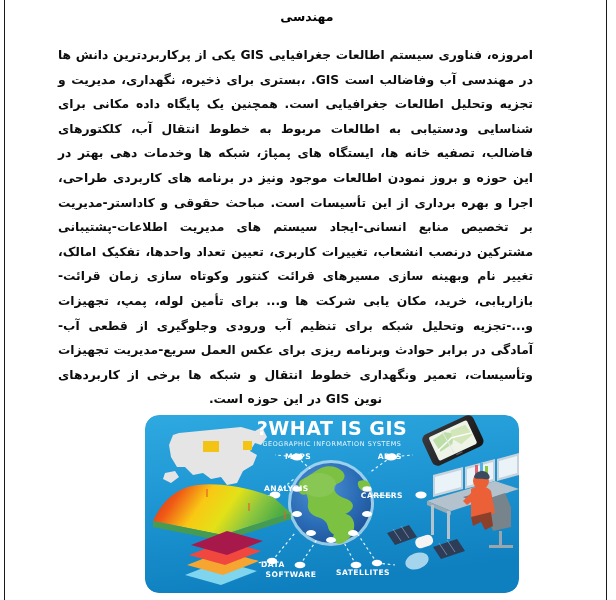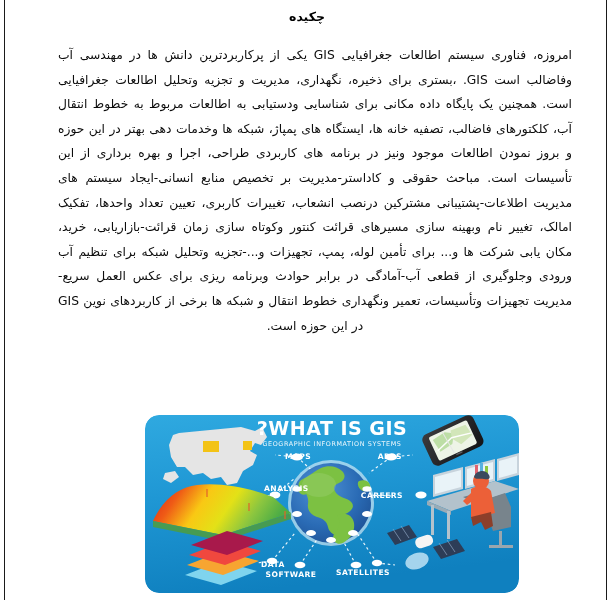--- a/index.html
+++ b/index.html
@@ -48,28 +48,29 @@
     font-weight: bold;
     color: #000;
     margin: 9px 0 0 0;
     padding: 0;
     letter-spacing: 0;
     line-height: 1.2;
   }
 
   
   #abstract-body {
-    margin: 19px 28px 0 44px;
+    margin: 19px 67px 0 44px;
     font-size: 12.3px;
     line-height: 24.6px;
     color: #0d0d0d;
     text-align: justify;
     text-align-last: center;
     direction: rtl;
     word-spacing: 0.4px;
+    font-weight: bold;
   }
 
   
   #figure-wrap {
     position: absolute;
     left: 104px;
     top: 415px;
     width: 374px;
     height: 178px;
     margin-left: 41px;
@@ -85,21 +86,21 @@
 </head>
 <body>
 
 <div id="page">
 
   <div class="page-rule left"></div>
   <div class="page-rule right"></div>
 
   <div id="content">
 
-    <h1 id="abstract-heading">چکیده</h1>
+    <h1 id="abstract-heading">مهندسی</h1>
 
     <p id="abstract-body">امروزه، فناوری سیستم اطالعات جغرافیایی GIS یکی از پرکاربردترین دانش ها در مهندسی آب وفاضالب است GIS. ،بستری برای ذخیره، نگهداری، مدیریت و تجزیه وتحلیل اطالعات جغرافیایی است. همچنین یک پایگاه داده مکانی برای شناسایی ودستیابی به اطالعات مربوط به خطوط انتقال آب، کلکتورهای فاضالب، تصفیه خانه ها، ایستگاه های پمپاژ، شبکه ها وخدمات دهی بهتر در این حوزه و بروز نمودن اطالعات موجود ونیز در برنامه های کاربردی طراحی، اجرا و بهره برداری از این تأسیسات است. مباحث حقوقی و کاداستر-مدیریت بر تخصیص منابع انسانی-ایجاد سیستم های مدیریت اطلاعات-پشتیبانی مشترکین درنصب انشعاب، تغییرات کاربری، تعیین تعداد واحدها، تفکیک امالک، تغییر نام وبهینه سازی مسیرهای قرائت کنتور وکوتاه سازی زمان قرائت-بازاریابی، خرید، مکان یابی شرکت ها و... برای تأمین لوله، پمپ، تجهیزات و...-تجزیه وتحلیل شبکه برای تنظیم آب ورودی وجلوگیری از قطعی آب-آمادگی در برابر حوادث وبرنامه ریزی برای عکس العمل سریع-مدیریت تجهیزات وتأسیسات، تعمیر ونگهداری خطوط انتقال و شبکه ها برخی از کاربردهای نوین GIS در این حوزه است.</p>
 
   </div>
 
   <div id="figure-wrap">
     <svg id="gis-infographic" viewBox="0 0 374 178">
       <defs>
         <linearGradient id="bgGrad" x1="0" y1="0" x2="0.25" y2="1">
           <stop offset="0%" stop-color="#2fa9e0"></stop>

